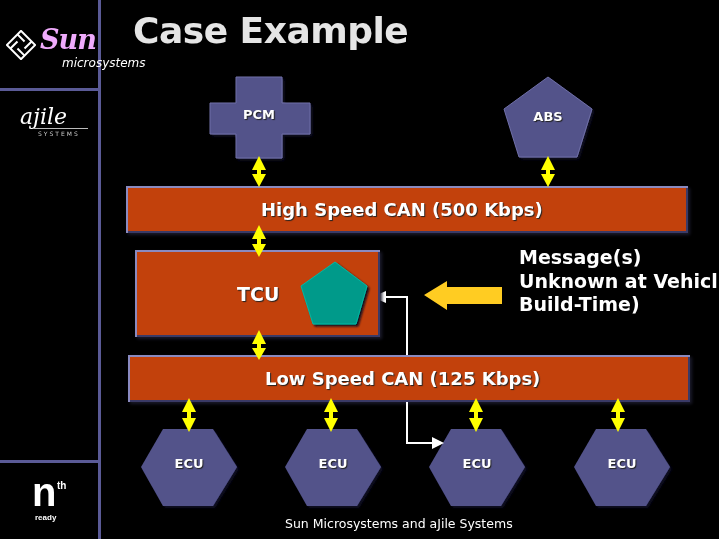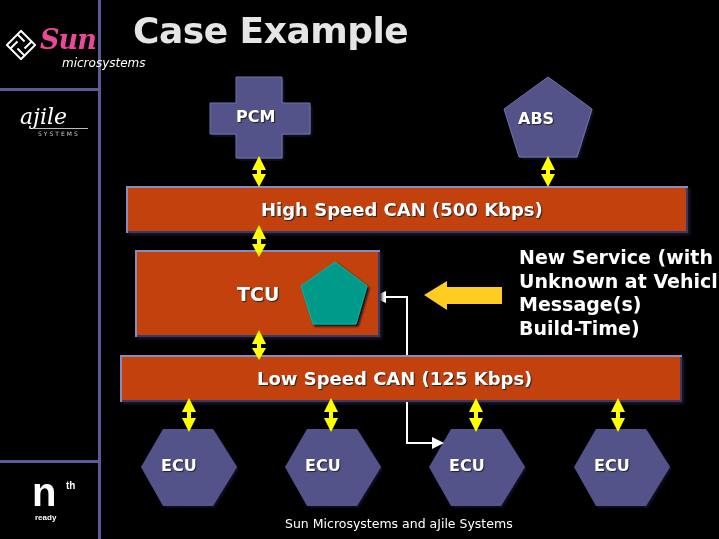--- a/index.html
+++ b/index.html
@@ -2,40 +2,40 @@
 <html><head>
 <meta charset="utf-8">
 <style>
   html, body { margin:0; padding:0; background:#000; }
   body { width:719px; height:539px; position:relative; overflow:hidden;
          font-family:"DejaVu Sans", sans-serif; color:#fff; }
   .sidebar-vline { position:absolute; left:98px; top:0; width:3px; height:539px; background:#5a5a96; }
   .sidebar-hline { position:absolute; left:0; width:100px; height:3px; background:#5a5a96; }
   .logo-sun { position:absolute; left:6px; top:24px; width:90px; height:48px; }
   .sun-word { position:absolute; left:34px; top:0; font-family:"DejaVu Serif", serif; font-style:italic;
-              font-size:27px; font-weight:bold; color:#ec4899; letter-spacing:-1px; }
+              font-size:27px; font-weight:bold; color:#f0abfc; letter-spacing:-1px; }
   .sun-sub { position:absolute; left:56px; top:32px; font-size:12px; color:#fff;font-style:italic; }
   .sun-glyph { position:absolute; left:0; top:6px; width:30px; height:30px; }
   .logo-ajile { position:absolute; left:12px; top:100px; width:80px; height:45px; }
   .ajile-word { position:absolute; left:8px; top:4px; font-family:"DejaVu Serif", serif; font-style:italic;
                 font-size:22px; color:#fff; }
   .ajile-line { position:absolute; left:22px; top:28px; width:54px; height:1px; background:#bbb; }
   .ajile-sub { position:absolute; left:26px; top:30px; font-size:6px; letter-spacing:2px; color:#ccc; }
   .logo-nth { position:absolute; left:32px; top:478px; width:50px; height:50px; }
   .nth-n { position:absolute; left:0; top:-8px; font-family:"Liberation Sans", sans-serif; font-weight:bold;
            font-size:40px; color:#fff; }
-  .nth-th { position:absolute; left:34px; top:2px; font-family:"Liberation Sans", sans-serif; font-weight:bold;
+  .nth-th { position:absolute; left:25px; top:2px; font-family:"Liberation Sans", sans-serif; font-weight:bold;
             font-size:10px; color:#fff; }
   .nth-ready { position:absolute; left:3px; top:35px; font-family:"Liberation Sans", sans-serif; font-weight:bold;
                font-size:8px; color:#fff; }
   .title { position:absolute; left:133px; top:10px; font-size:36px; font-weight:bold; color:#e5e5e5;
            font-family:"DejaVu Sans", sans-serif; letter-spacing:-0.5px; }
   .bar { position:absolute; background:#c2410c; box-shadow: inset 2px 2px 0 #8a8ac0, inset -2px -2px 0 #3a3a66, 2px 2px 3px #1a1a2a; }
   .lbl { position:absolute; font-weight:bold; color:#fff; text-shadow:1px 1px 1px #222; white-space:nowrap; font-size:18px; }
-  .shape-lbl { position:absolute; font-weight:bold; color:#fff; text-shadow:1px 1px 1px #222; font-size:16px; }
+  .shape-lbl { position:absolute; font-weight:bold; color:#fff; text-shadow:1px 1px 1px #222; font-size:13px; text-align:center; }
   .note { position:absolute; left:519px; top:246px; font-size:19px; font-weight:bold; color:#fff; line-height:23.5px; white-space:nowrap; }
   .footer { position:absolute; left:285px; top:516px; font-size:12.5px; color:#fff; }
   svg.diagram { position:absolute; left:0; top:0; }
 </style>
 </head>
 <body>
 
 <div class="sidebar-vline"></div>
 <div class="sidebar-hline" style="top:88px"></div>
 <div class="sidebar-hline" style="top:460px"></div>
@@ -88,21 +88,21 @@
   <polygon fill="#fff" points="372,297 386,291 386,303"></polygon>
   <polygon fill="#fff" points="444,443 432,437 432,449"></polygon>
 </svg>
 
 <div class="bar" style="left:126px;top:186px;width:562px;height:47px">
   <span class="lbl" style="left:135px;top:13px">High Speed CAN (500 Kbps)</span>
 </div>
 <div class="bar" style="left:135px;top:250px;width:245px;height:87px">
   <span class="lbl" style="left:102px;top:33px;font-size:19px">TCU</span>
 </div>
-<div class="bar" style="left:120px;top:355px;width:562px;height:47px">
+<div class="bar" style="left:128px;top:355px;width:562px;height:47px">
   <span class="lbl" style="left:137px;top:13px">Low Speed CAN (125 Kbps)</span>
 </div>
 
 <svg class="diagram" width="719" height="539">
   <defs>
     <filter id="sh2" x="-10%" y="-10%" width="130%" height="130%">
       <feDropShadow dx="2" dy="2" stdDeviation="1" flood-color="#111122"></feDropShadow>
     </filter>
   </defs>
 
@@ -158,19 +158,18 @@
 </svg>
 
 <span class="shape-lbl" style="left:236px;top:107px;width:46px">PCM</span>
 <span class="shape-lbl" style="left:518px;top:109px;width:60px">ABS</span>
 <span class="shape-lbl" style="left:161px;top:456px;width:56px">ECU</span>
 <span class="shape-lbl" style="left:305px;top:456px;width:56px">ECU</span>
 <span class="shape-lbl" style="left:449px;top:456px;width:56px">ECU</span>
 <span class="shape-lbl" style="left:594px;top:456px;width:56px">ECU</span>
 
 <div class="note">
-  <div>New Service (with</div>
+  <div>Message(s)</div>
   <div>Unknown at Vehicl</div>
-  <div>Message(s)</div>
   <div>Build-Time)</div>
 </div>
 
 <div class="footer">Sun Microsystems and aJile Systems</div>
 
 </body></html>

